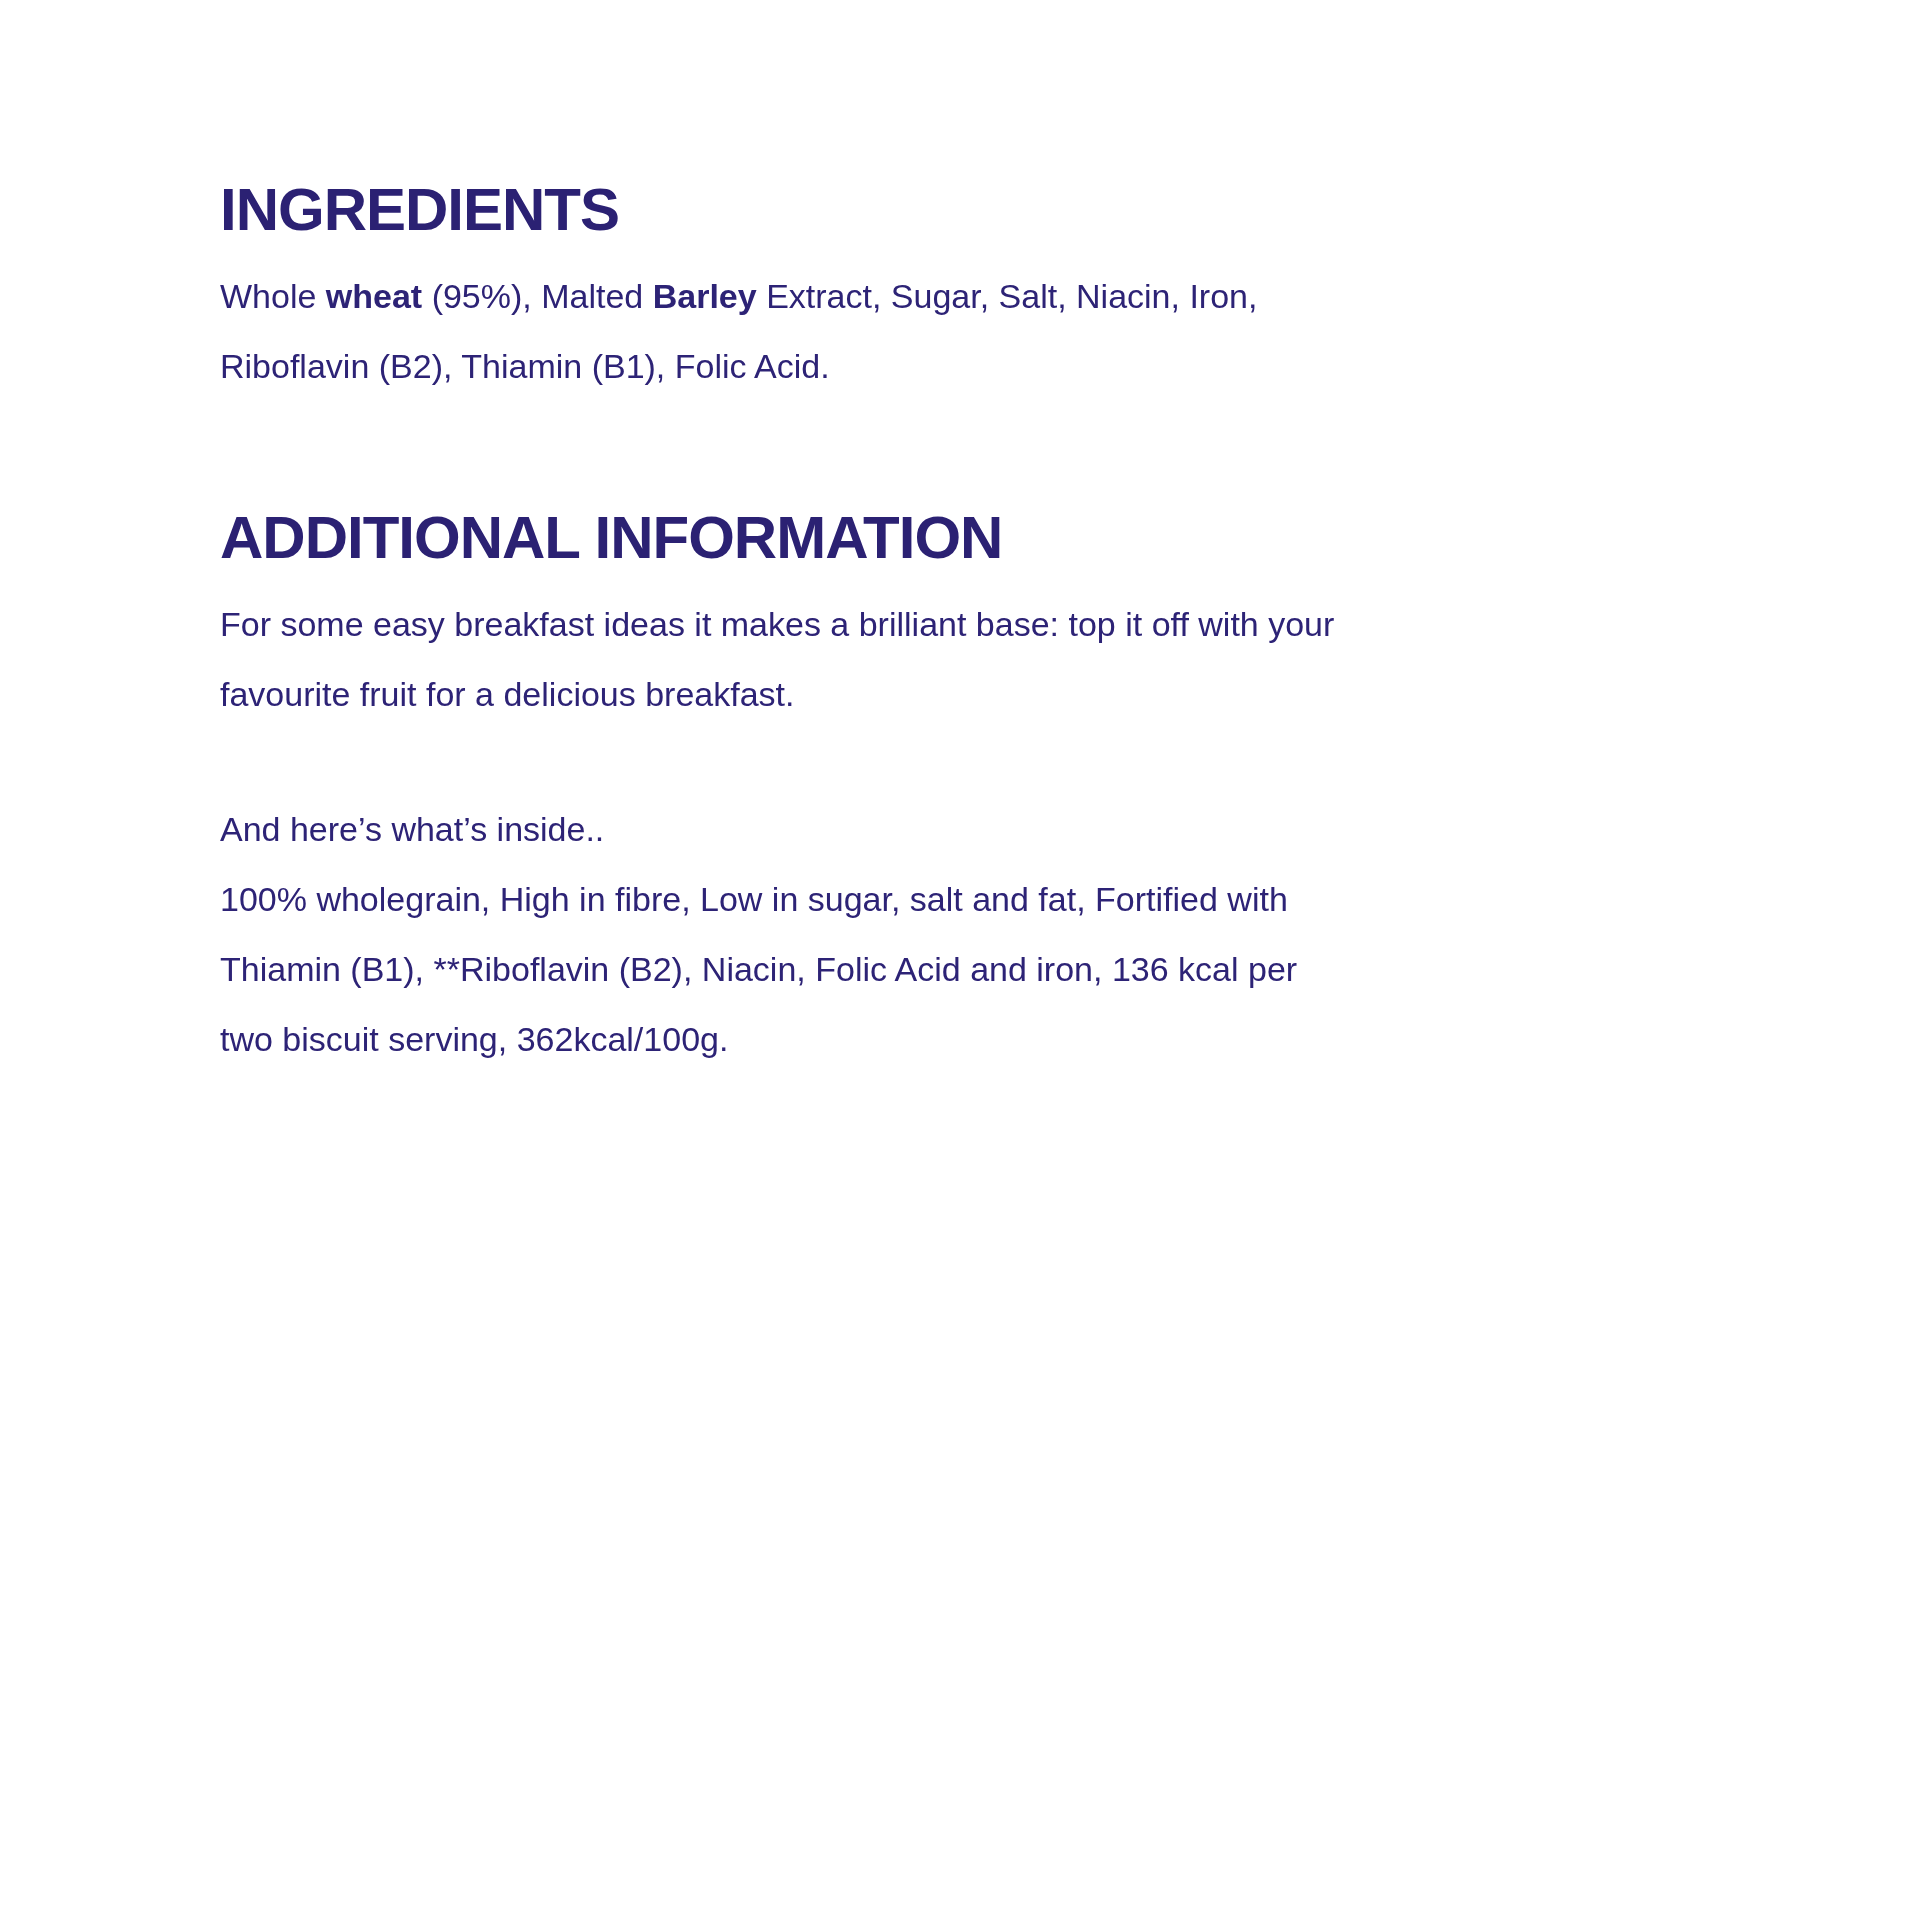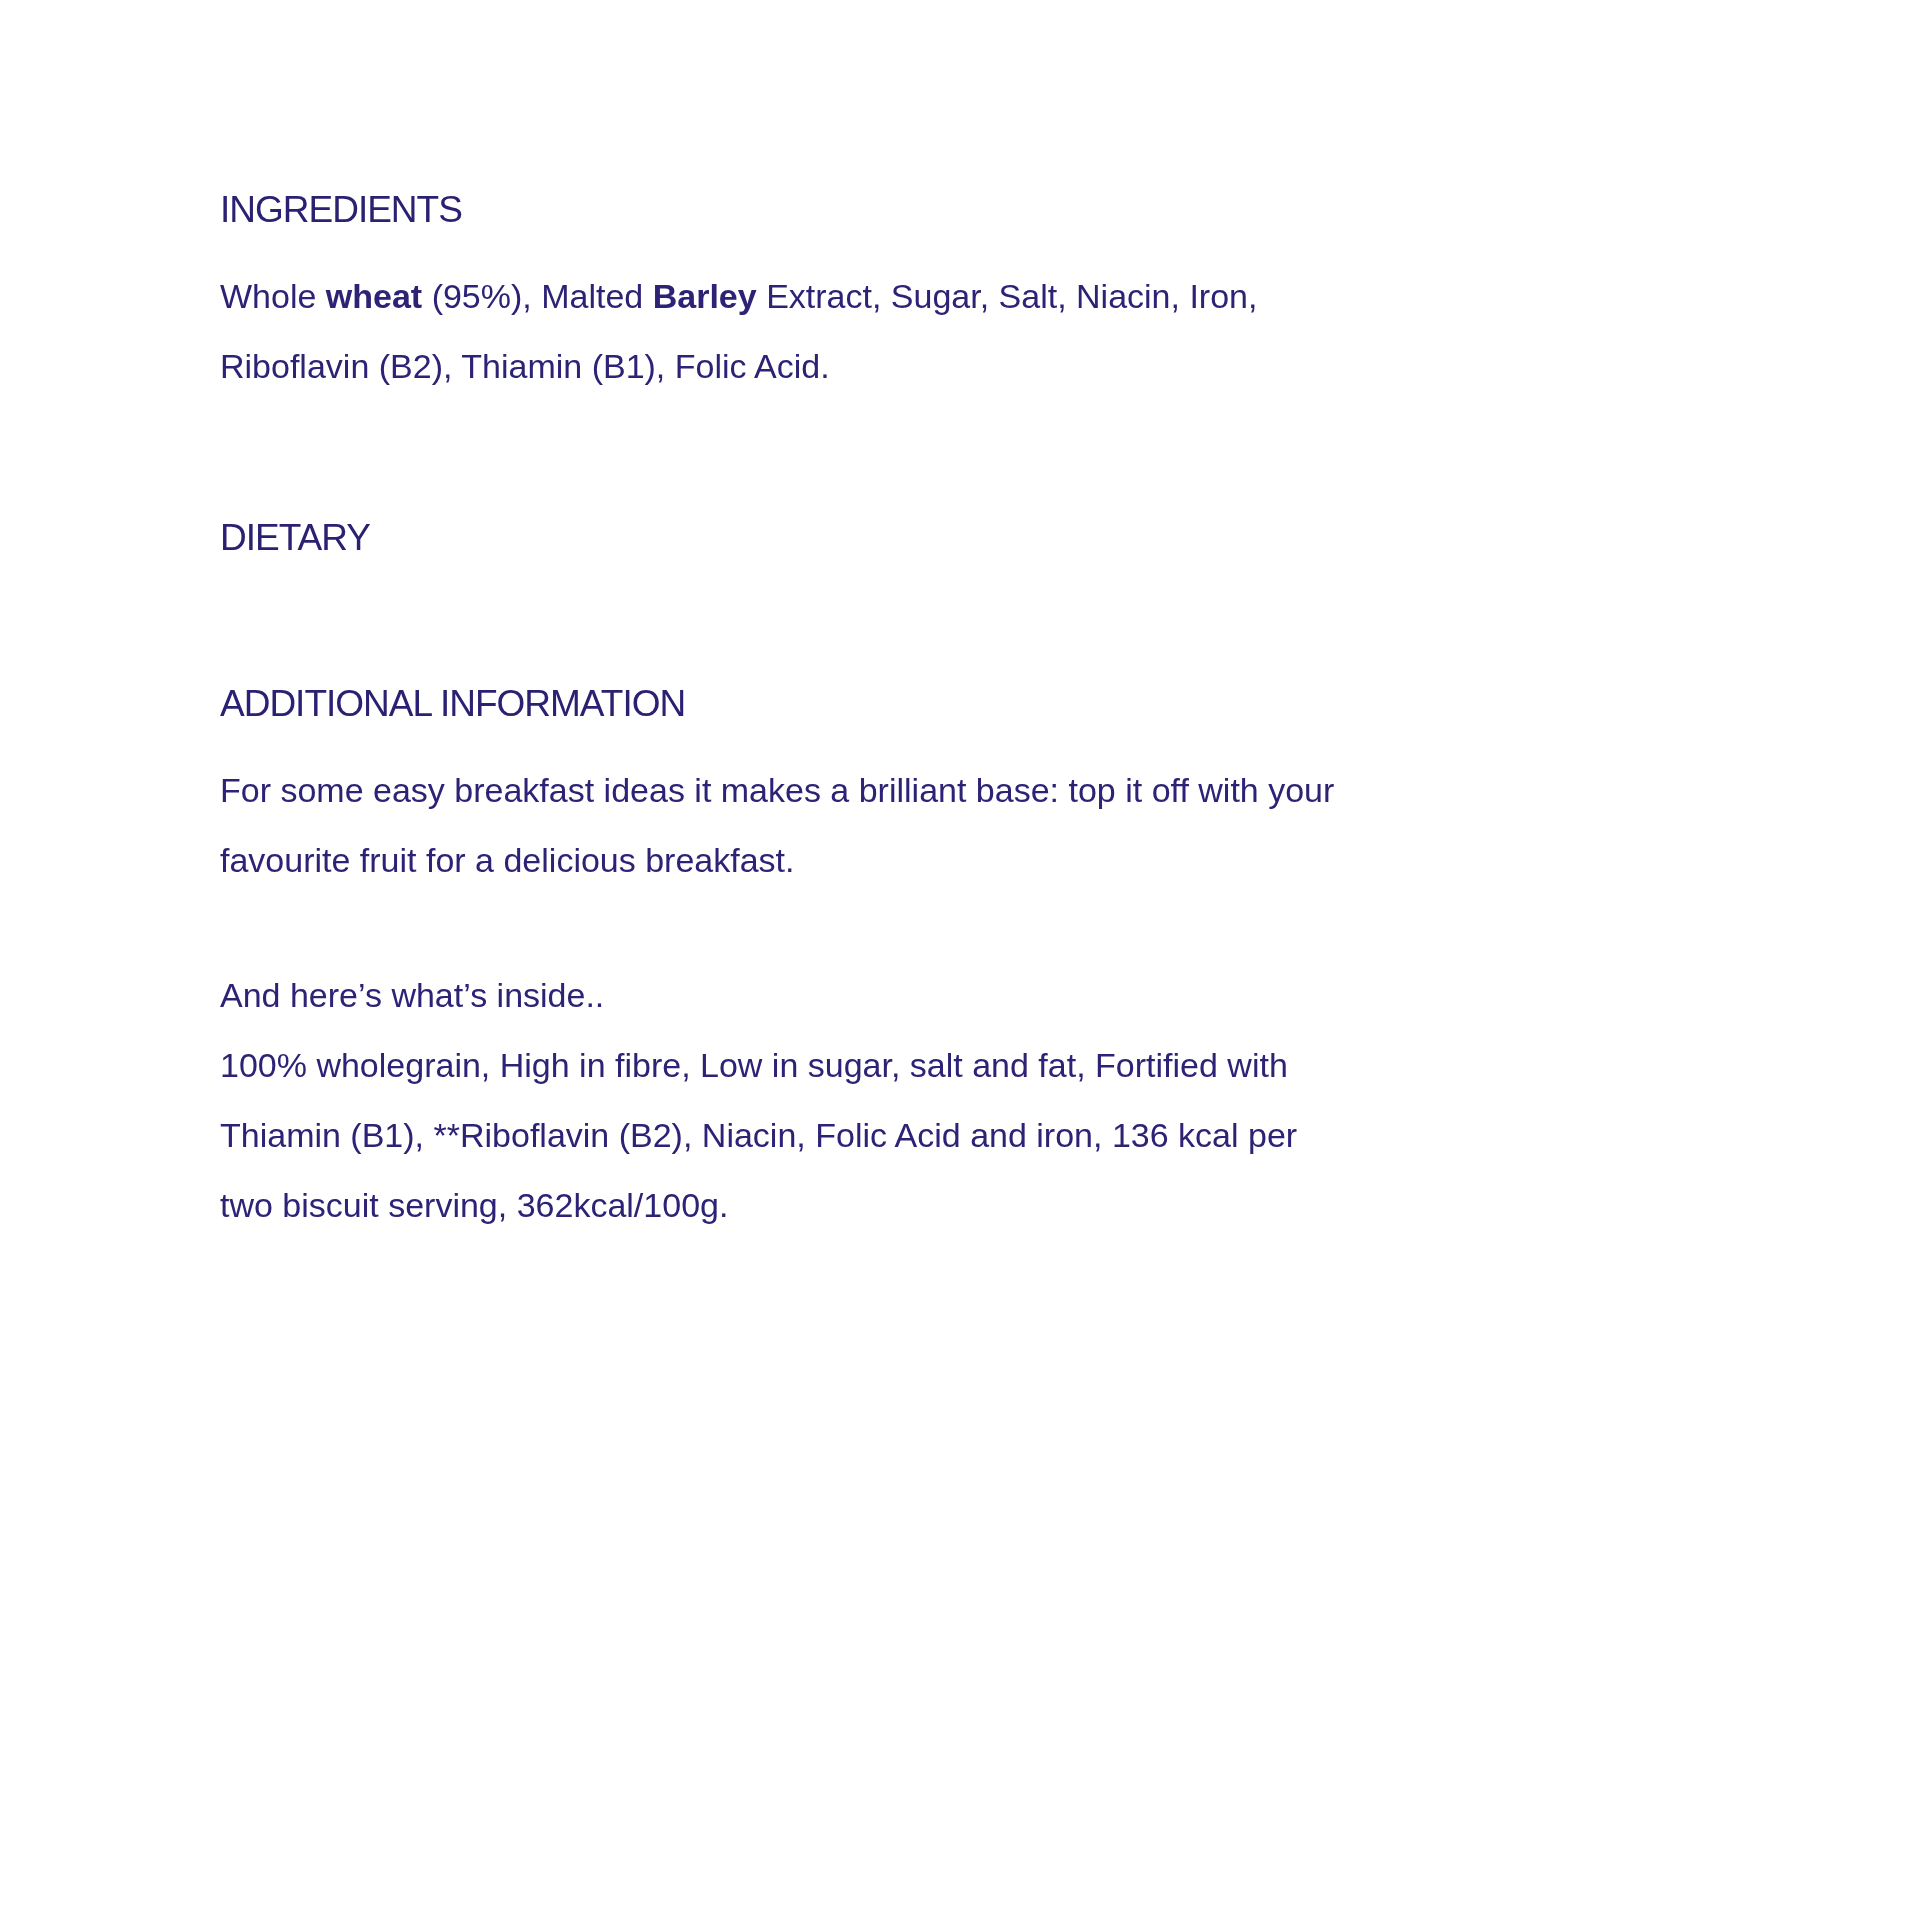--- a/index.html
+++ b/index.html
@@ -19,22 +19,22 @@
   .panel {
     position: absolute;
     left: 220px;
     top: 180px;
     width: 1544px;
   }
   .section {
     margin: 0 0 107px 0;
   }
   .section-title {
-    font-size: 37px;
-    font-weight: 400;
+    font-size: 60px;
+    font-weight: 700;
     line-height: 59px;
     letter-spacing: -1px;
     margin: 0 0 22px 0;
     color: #2b2173;
   }
   .body-text {
     font-size: 34px;
     font-weight: 400;
     line-height: 70px;
     margin: 0;
@@ -60,21 +60,20 @@
     <div class="section">
       <h2 class="section-title">INGREDIENTS</h2>
       <p class="body-text"><span>Whole </span><b>wheat</b><span> (95%), Malted </span><b>Barley</b><span> Extract, Sugar, Salt, Niacin, Iron,
 Riboflavin (B2), Thiamin (B1), Folic Acid.</span></p>
     </div>
 
     <div class="section">
     </div>
 
     <div class="section">
-      <h2 class="section-title">DIETARY</h2>
     </div>
 
     <div class="section">
       <h2 class="section-title">ADDITIONAL INFORMATION</h2>
       <p class="body-text para">For some easy breakfast ideas it makes a brilliant base: top it off with your
 favourite fruit for a delicious breakfast.</p>
       <p class="body-text para">And here’s what’s inside..
 100% wholegrain, High in fibre, Low in sugar, salt and fat, Fortified with
 Thiamin (B1), **Riboflavin (B2), Niacin, Folic Acid and iron, 136 kcal per
 two biscuit serving, 362kcal/100g.</p>

